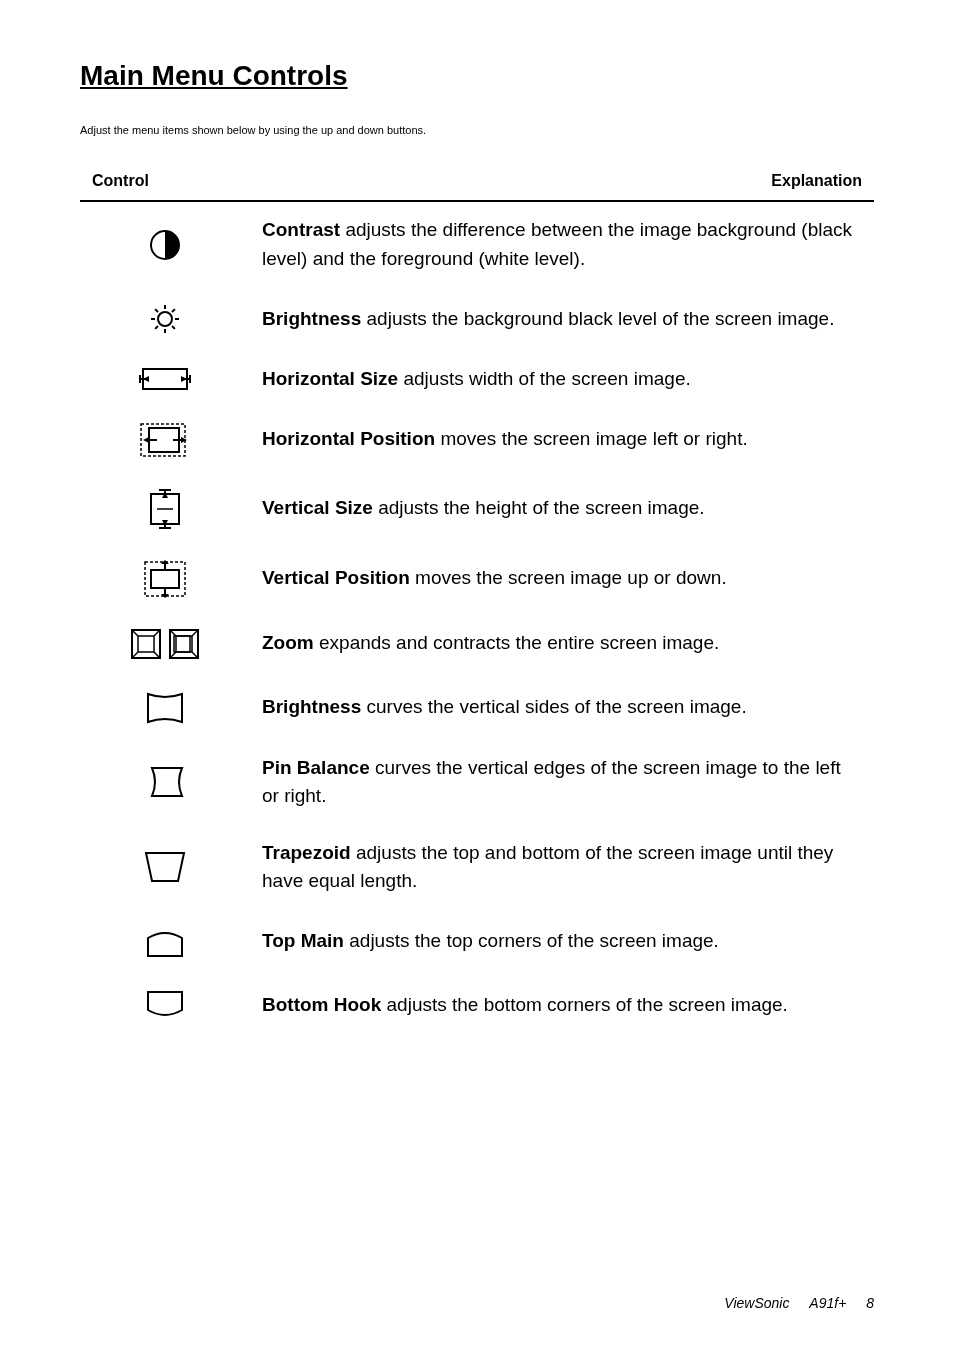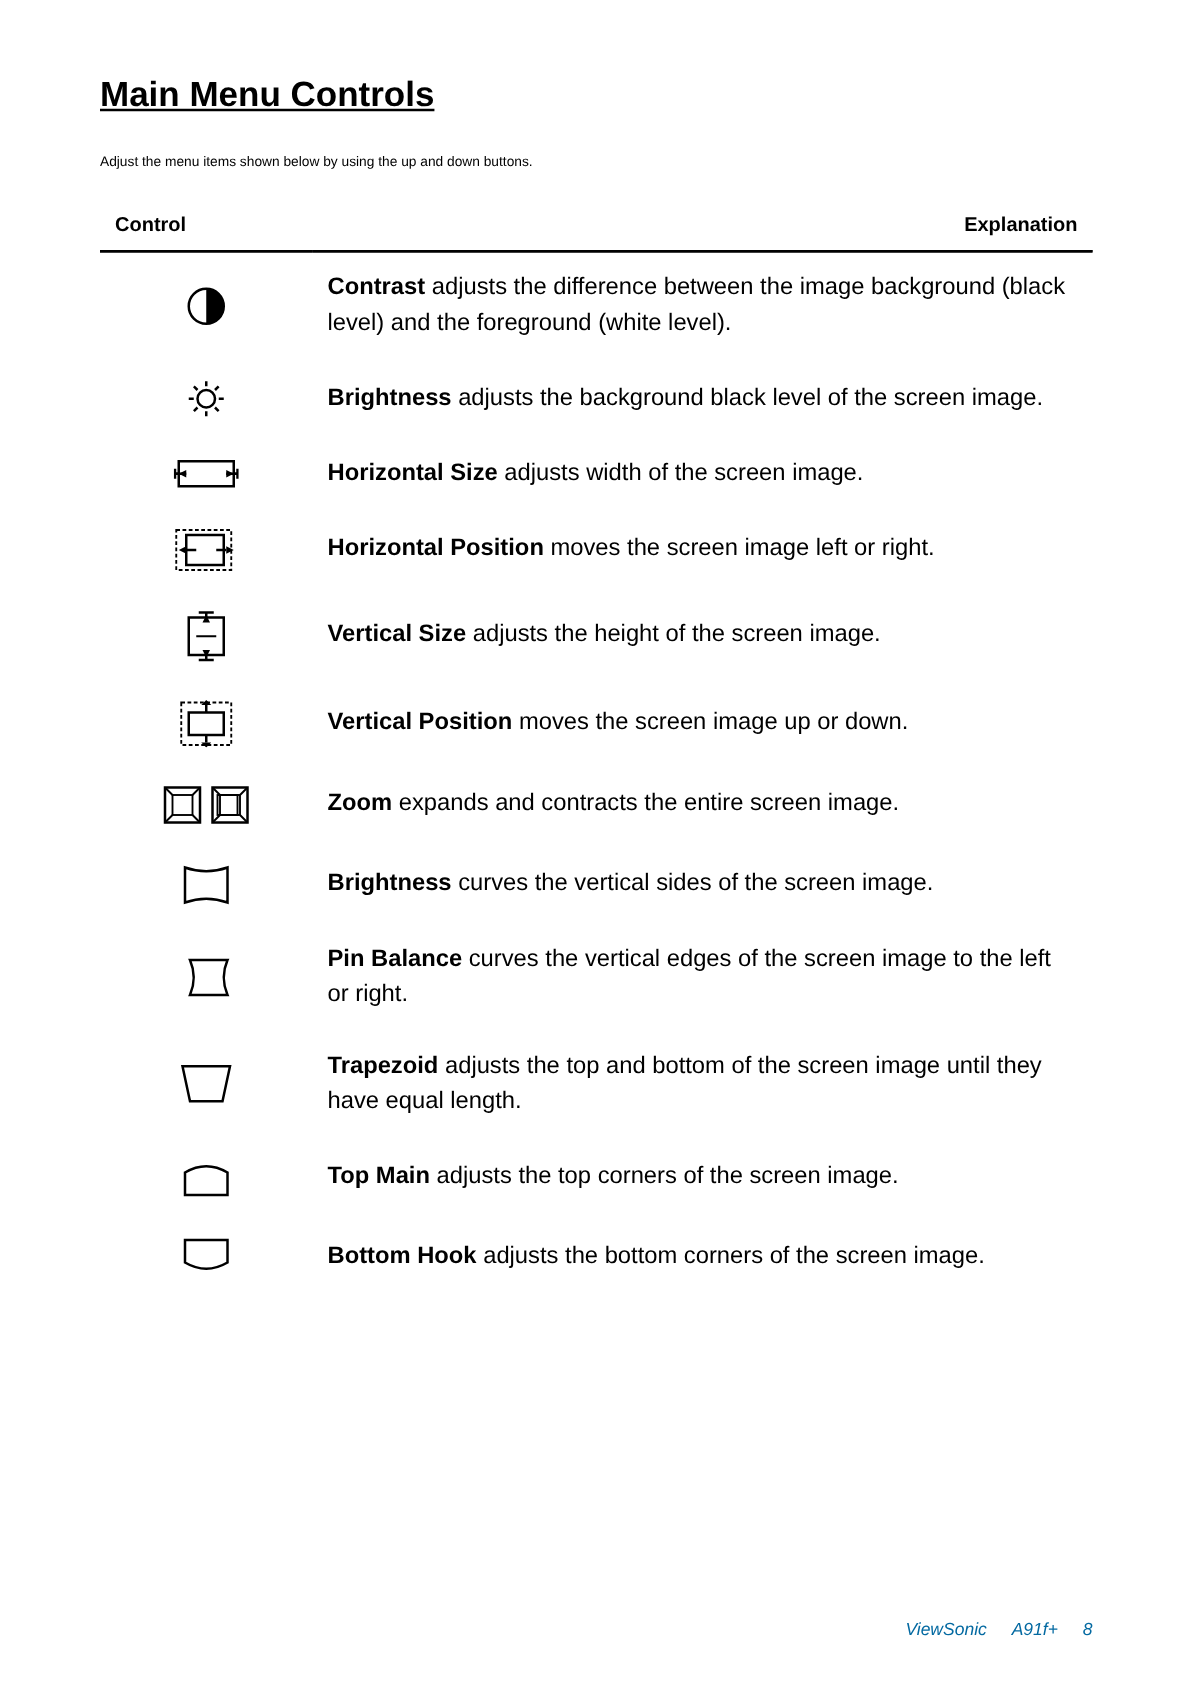--- a/index.html
+++ b/index.html
@@ -62,21 +62,21 @@
     }
     .bold-label {
       font-weight: bold;
     }
     .footer {
       position: absolute;
       bottom: 40px;
       right: 80px;
       font-style: italic;
       font-size: 14px;
-      color: #0369a1;
+      color: #000000;
     }
     .footer-inner span { margin-left: 16px; }
   </style>
 </head>
 <body>
 
 <h1>Main Menu Controls</h1>
 <p class="subtitle">Adjust the menu items shown below by using the up and down buttons.</p>
 
 <table>

